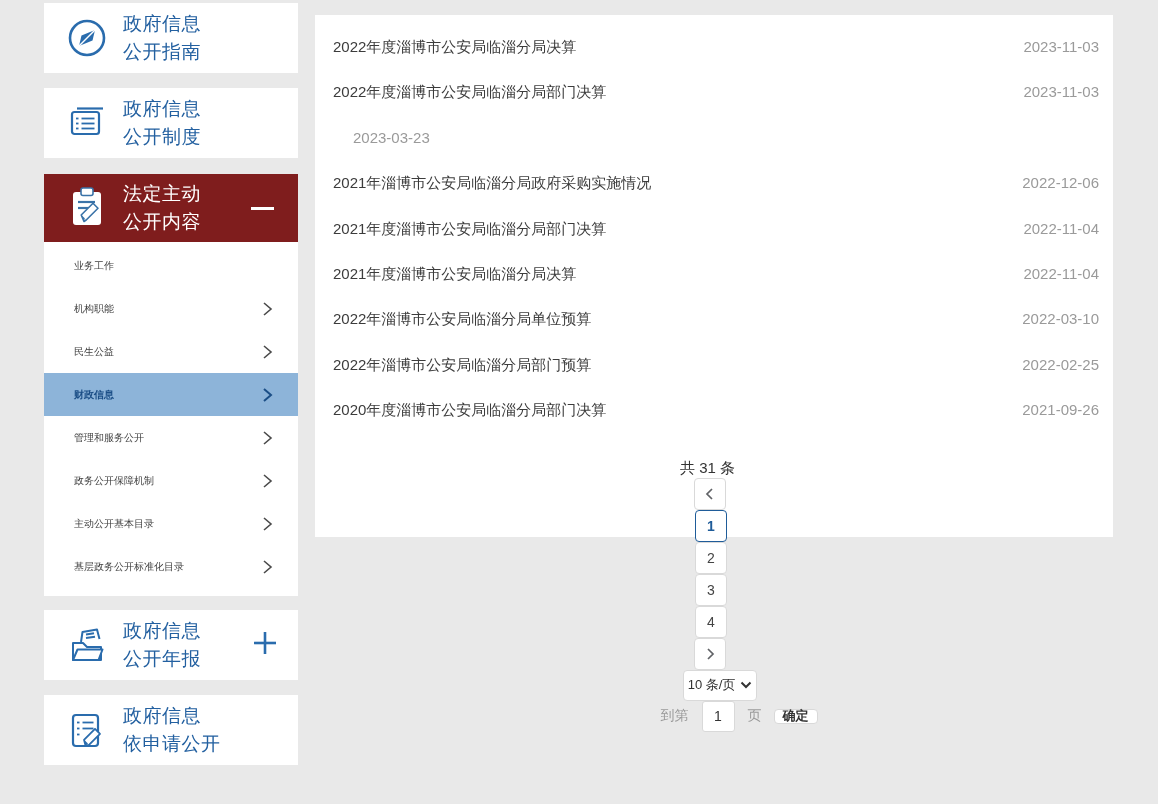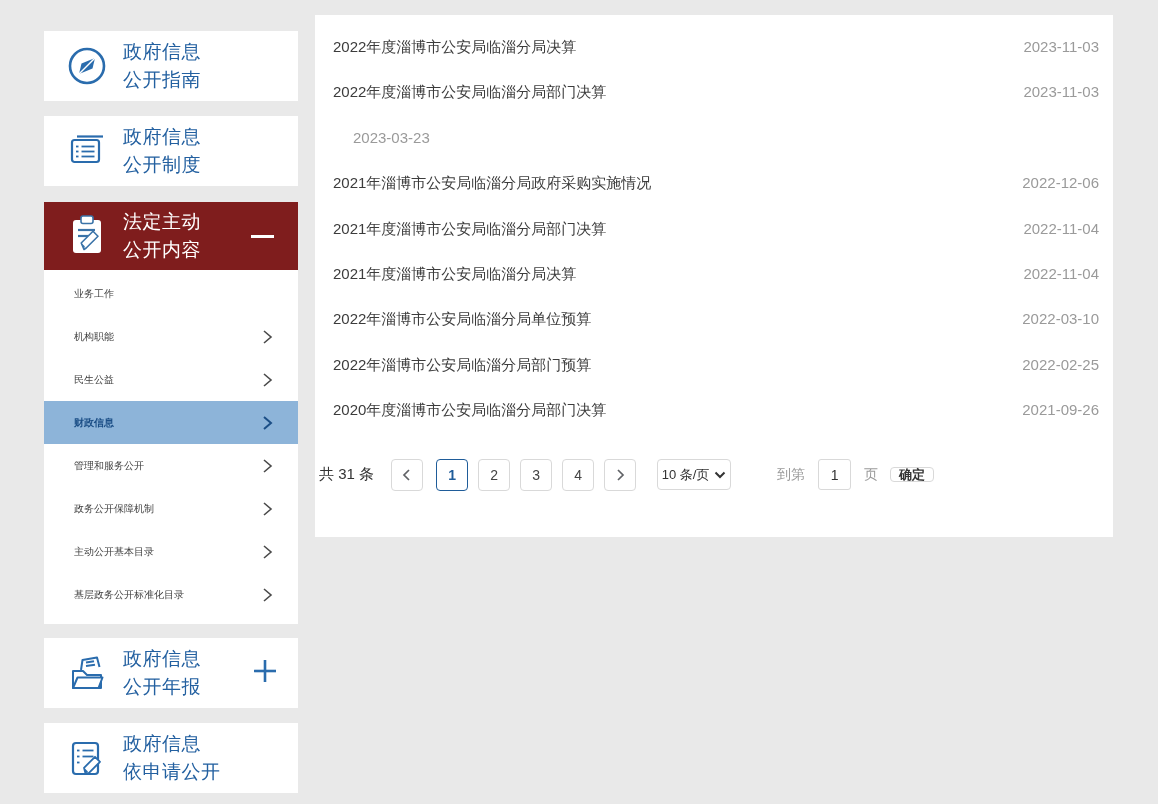--- a/index.html
+++ b/index.html
@@ -4,21 +4,21 @@
 <style>
   * { margin:0; padding:0; box-sizing:border-box; }
   html,body { width:1158px; height:804px; }
   body {
     position:relative;
     background:#e9e9e9;
     font-family:"Liberation Sans", sans-serif;
     overflow:hidden;
   }
   
-  .sidebar { position:absolute; left:44px; top:31px; width:254px; }
+  .sidebar { position:absolute; left:44px; top:3px; width:254px; }
   .side-card {
     background:#fff; height:70px;
     display:flex; align-items:center;
     padding-left:20px; cursor:pointer;
   }
   .side-card .ic { width:46px; height:46px; flex:0 0 46px; }
   .side-card .ttl {
     margin-left:13px; font-size:19px; line-height:28px;
     color:#2360a0; letter-spacing:0.5px;
   }
@@ -45,21 +45,21 @@
   }
   .row {
     height:45.4px; display:flex; align-items:flex-start;
     padding:0 14px 0 18px; cursor:pointer;gap:23px;
   }
   .row .t { font-size:15px; color:#3c3c3c; flex:1; overflow:hidden; white-space:nowrap; }
   .row .d { font-size:15px; color:#9a9a9a; margin-left:20px; }
   
   .pager {
     margin-top:12px; display:flex; align-items:center; padding-left:4px;
-    font-size:15px; color:#333;
+    font-size:15px; color:#333;flex-direction:column;
   }
   .pager .total { margin-right:17px; }
   .pg-btn {
     width:32px; height:32px; margin-right:10px;
     border:1px solid #d9d9d9; border-radius:4px; background:#fff;
     display:flex; align-items:center; justify-content:center;
     font-size:14px; color:#444; cursor:pointer;
   }
   .pg-btn.nav { margin-right:13px; }
   .pg-btn.active { border-color:#1f5c99; color:#1f5c99; font-weight:bold; }

